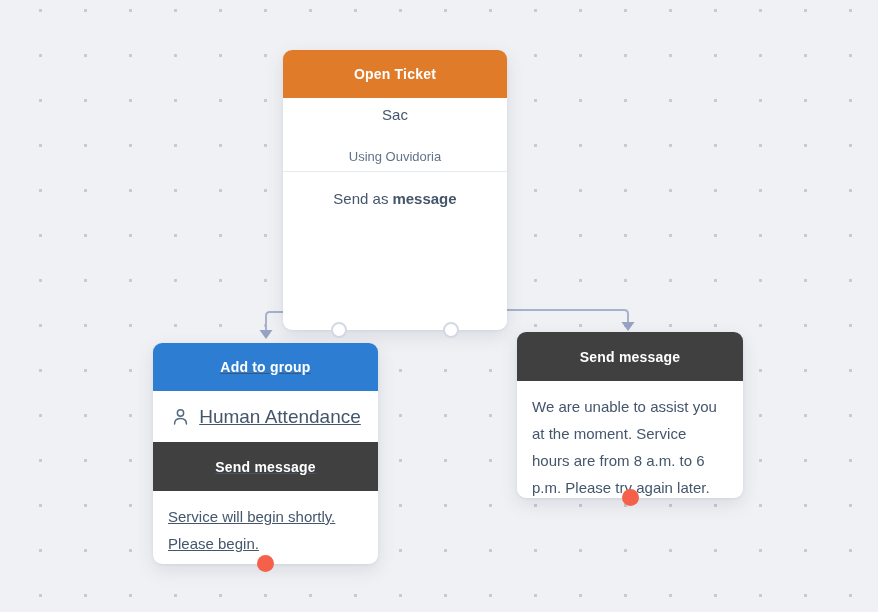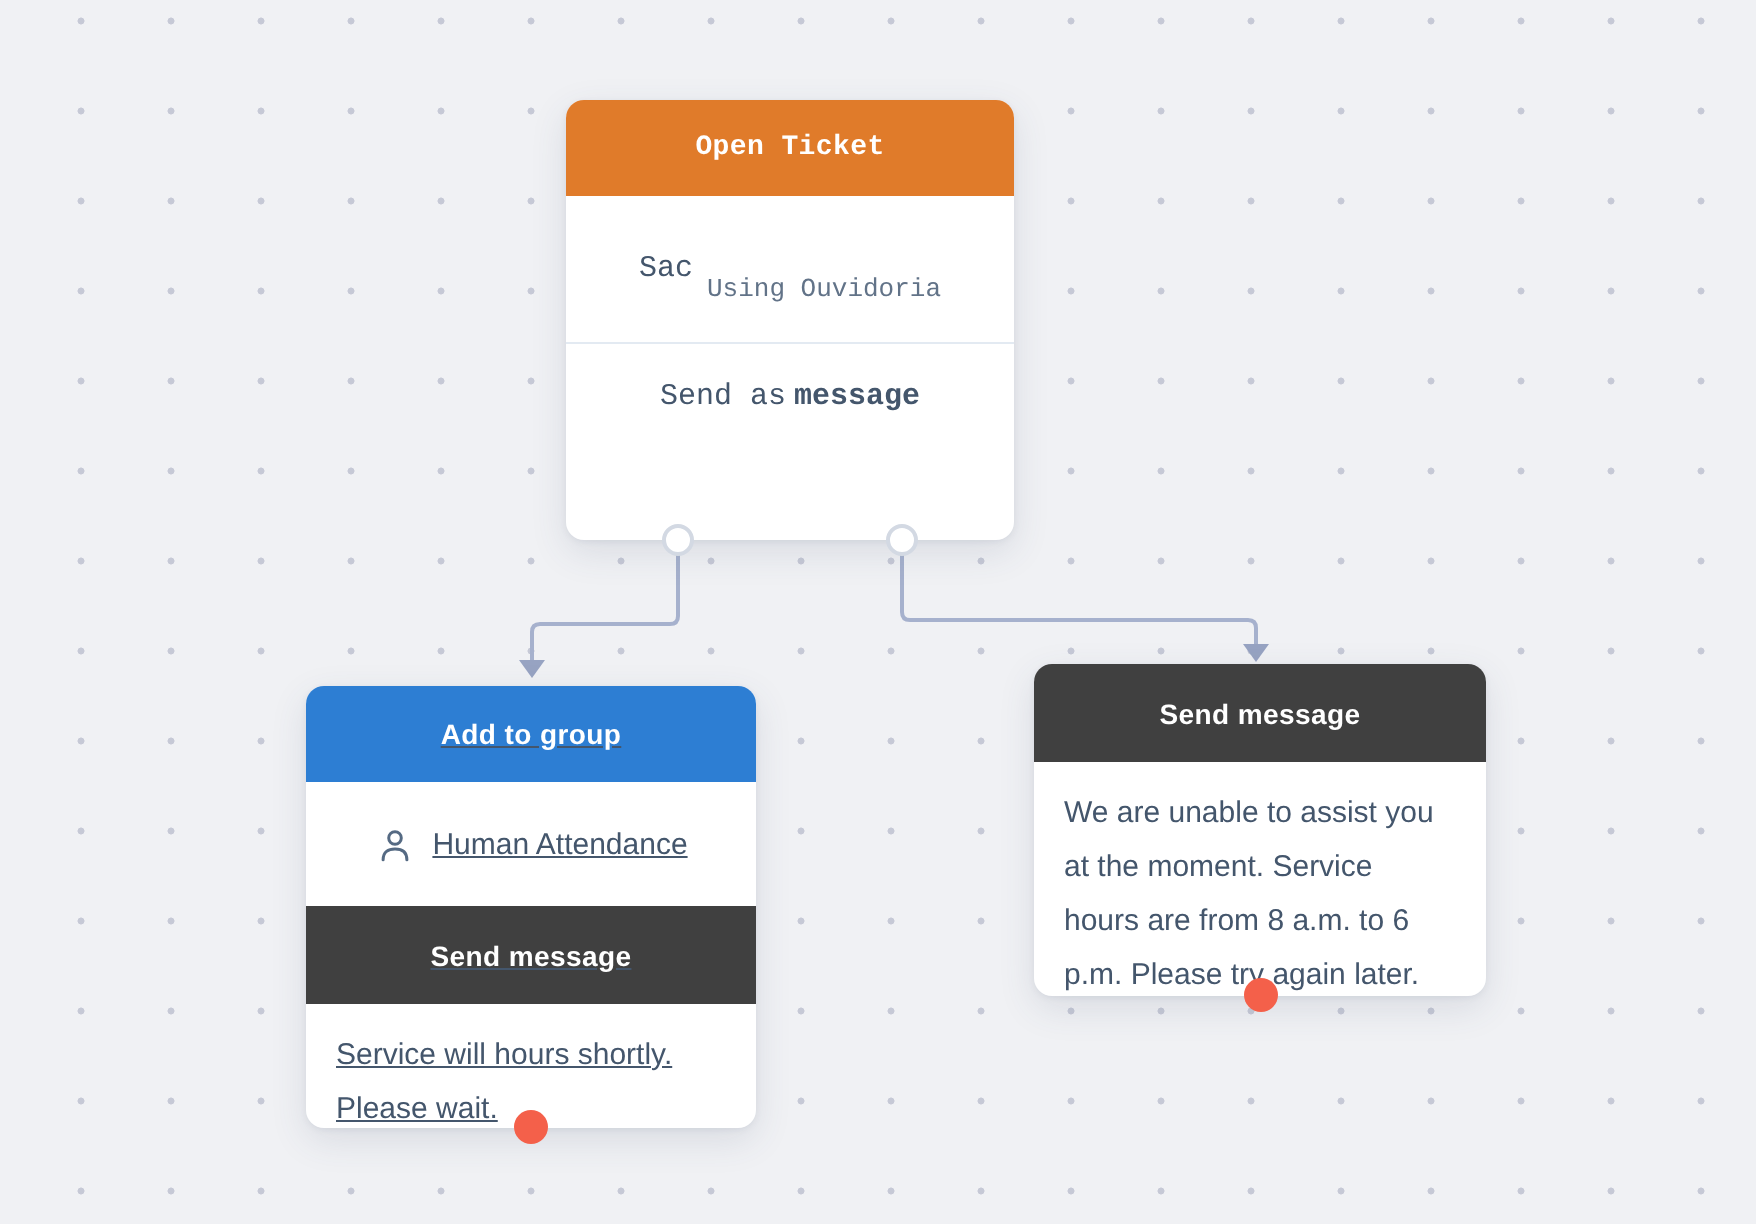--- a/index.html
+++ b/index.html
@@ -44,21 +44,21 @@
   }
   .hdr-orange { background: #e07b2a; }
   .hdr-blue   { background: #2d7ed3; }
   .hdr-teal   { background: #404040; border-radius: 0; }
   .node-sendmsg .hdr-teal { border-radius: 9px 9px 0 0; }
 
   
   .sec-service {
     height: 74px;
     display: flex;
-    flex-direction: row;
+    flex-direction: column;
     align-items: center;
     justify-content: center;
     gap: 7px;
     border-bottom: 1px solid #e3eaf2;
   }
   .svc-name { font-size: 15px; color: #44566c; }
   .svc-sub  { font-size: 13px; color: #627388; margin-top: 19px; }
   .sec-action {
     height: 52px;
     display: flex;
@@ -98,26 +98,26 @@
   .port-red {
     width: 17px; height: 17px;
     background: #f4604a;
     border: none;
     bottom: -8px;
     left: calc(50% - 8.5px);
   }
 
   
   .row-group {
-    height: 62px;
+    height: 51px;
     display: flex;
     align-items: center;
     justify-content: center;
     gap: 8px;
-    font-size: 15px;
+    font-size: 19px;
     color: #44566c;
     cursor: pointer;
   }
   .person-icon { display: inline-flex; }
 
   .msg-body {
     padding: 12px 24px 10px 15px;
     font-size: 15px;
     line-height: 27px;
     color: #44566c;
@@ -129,21 +129,21 @@
 
 <div class="canvas">
 
   <svg class="connectors">
     <path d="M 339 270 L 339 308 Q 339 312 335 312 L 270 312 Q 266 312 266 316 L 266 331" fill="none" stroke="#a6b1cd" stroke-width="2"></path>
     <path d="M 259.5 330 L 272.5 330 L 266 339 Z" fill="#97a3c2"></path>
     <path d="M 451 270 L 451 306 Q 451 310 455 310 L 624 310 Q 628 310 628 314 L 628 323" fill="none" stroke="#a6b1cd" stroke-width="2"></path>
     <path d="M 621.5 322 L 634.5 322 L 628 331 Z" fill="#97a3c2"></path>
   </svg>
 
-  <div class="node" style="left:283px; top:50px; width:224px; height:220px;font-family:Liberation Mono, monospace;">
+  <div class="node" style="left:283px; top:50px; width:224px; height:280px;">
     <div class="node-header hdr-orange">
       <span>Open Ticket</span>
     </div>
     <div class="sec-service">
       <div class="svc-name">Sac</div>
       <div class="svc-sub">Using Ouvidoria</div>
     </div>
     <div class="sec-action">
       <span>Send as</span>
       <b>message</b>
@@ -161,21 +161,21 @@
         <svg width="21" height="21" viewBox="0 0 24 24" fill="none" stroke="#556a83" stroke-width="1.7" stroke-linecap="round">
           <circle cx="12" cy="8" r="3.6"></circle>
           <path d="M 5.2 20.5 C 5.2 15.8 8.2 14.3 12 14.3 C 15.8 14.3 18.8 15.8 18.8 20.5"></path>
         </svg>
       </span>
       <span>Human Attendance</span>
     </div>
     <div class="node-header hdr-teal" style="height:49px;">
       <span>Send message</span>
     </div>
-    <div class="msg-body">Service will hours shortly. Please wait.</div>
+    <div class="msg-body">Service will begin shortly. Please begin.</div>
     <div class="port port-red"></div>
   </div>
 
   <div class="node node-sendmsg" style="left:517px; top:332px; width:226px; height:166px;">
     <div class="node-header hdr-teal" style="height:49px;">
       <span>Send message</span>
     </div>
     <div class="msg-body">We are unable to assist you at the moment. Service hours are from 8 a.m. to 6 p.m. Please try again later.</div>
     <div class="port port-red"></div>
   </div>

